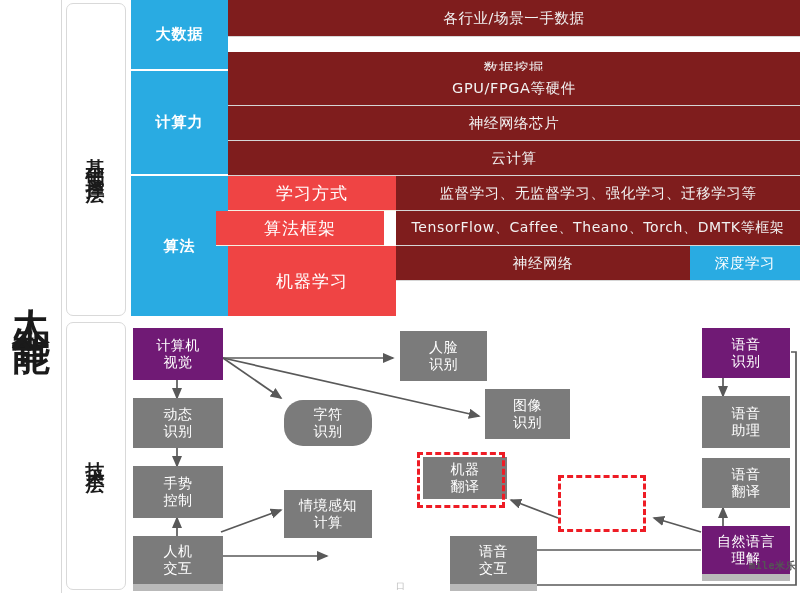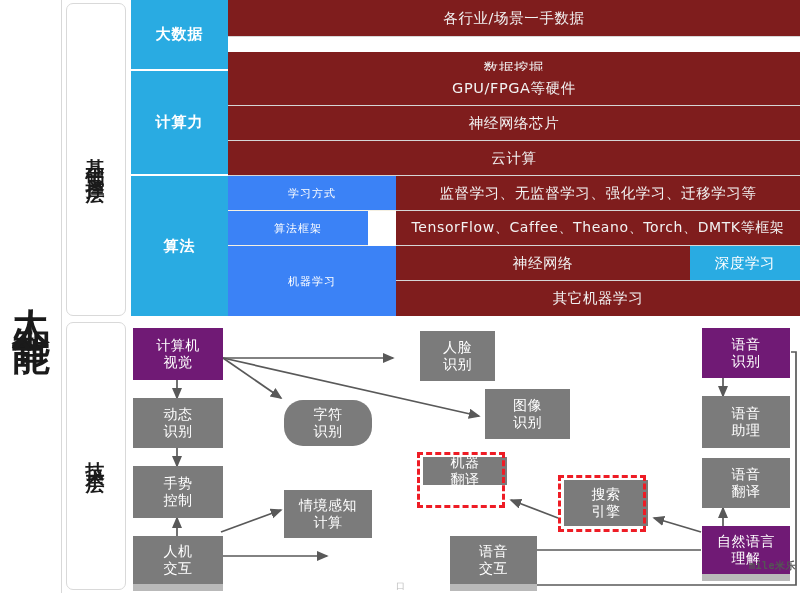--- a/index.html
+++ b/index.html
@@ -56,23 +56,23 @@
     color:#ffffff;
     font-weight:bold;
     font-size:15px;
     display:flex;align-items:center;justify-content:center;
     box-sizing:border-box;
     border-bottom:2px solid #ffffff;
     letter-spacing:1px;
   }
   .sub-cell{
     position:absolute;
-    background:#3b82f6;
-    color:#ffffff;
-    font-size:11px;
+    background:#ef4444;
+    color:#ffffff;
+    font-size:17px;
     display:flex;align-items:center;justify-content:center;
     box-sizing:border-box;
     border-bottom:1.5px solid #f5f0e2;
     letter-spacing:1px;
   }
   .detail-cell{
     position:absolute;
     background:#7f1d1d;
     color:#f2f2f2;
     font-size:14.5px;
@@ -136,34 +136,33 @@
     <span>技术层</span>
   </div>
 
   <div id="base-grid">
 
     <div class="cat-cell" style="left:0px;top:71px;width:97px;height:105px;">计算力</div>
     <div class="cat-cell" style="left:0px;top:0px;width:97px;height:71px;">大数据</div>
     <div class="cat-cell" style="left:0px;top:176px;width:97px;height:140px;border-bottom:none;">算法</div>
 
     <div class="sub-cell" style="left:97px;top:176px;width:168px;height:35px;">学习方式</div>
-    <div class="sub-cell" style="left:97px;top:211px;width:140px;height:35px;">算法框架</div>
+    <div class="sub-cell" style="left:85px;top:211px;width:168px;height:35px;">算法框架</div>
     <div class="sub-cell" style="left:97px;top:246px;width:168px;height:70px;border-bottom:none;">机器学习</div>
 
     <div class="detail-cell" style="left:97px;top:0px;width:572px;height:37px;">各行业/场景一手数据</div>
     <div class="detail-cell" style="left:97px;top:37px;width:572px;height:34px;margin-top:15px;">数据挖掘</div>
     <div class="detail-cell" style="left:97px;top:71px;width:572px;height:35px;">GPU/FPGA等硬件</div>
     <div class="detail-cell" style="left:97px;top:106px;width:572px;height:35px;">神经网络芯片</div>
     <div class="detail-cell" style="left:265px;top:176px;width:404px;height:35px;">监督学习、无监督学习、强化学习、迁移学习等</div>
 
     <div class="detail-cell" style="left:97px;top:141px;width:572px;height:35px;">云计算</div>
     <div class="detail-cell" style="left:265px;top:211px;width:404px;height:35px;font-size:14px;">TensorFlow、Caffee、Theano、Torch、DMTK等框架</div>
     <div class="detail-cell" style="left:265px;top:246px;width:294px;height:35px;">神经网络</div>
     <div class="detail-cell highlight" style="left:559px;top:246px;width:110px;height:35px;">深度学习</div>
-    <div class="detail-cell" style="left:265px;top:281px;width:404px;height:35px;border-bottom:none;">其它机器学习</div>
   </div>
 
   <div id="tech-canvas">
 
     <svg id="tech-svg" viewBox="0 0 669 273">
       <defs>
         <marker id="ah" markerWidth="7" markerHeight="7" refX="6" refY="3" orient="auto" markerUnits="strokeWidth">
           <path d="M0,0 L7,3 L0,6 z" fill="#595959"></path>
         </marker>
       </defs>
@@ -212,35 +211,32 @@
       <span>人机<br>交互</span>
     </div>
 
     <div class="node" style="left:153px;top:80px;width:88px;height:46px;border-radius:19px;">
       <span>字符<br>识别</span>
     </div>
     <div class="node" style="left:153px;top:170px;width:88px;height:48px;">
       <span>情境感知<br>计算</span>
     </div>
 
-    <div class="node" style="left:269px;top:11px;width:75px;height:50px;margin-left:20px;">
+    <div class="node" style="left:269px;top:11px;width:87px;height:50px;">
       <span>人脸<br>识别</span>
     </div>
     <div class="node" style="left:354px;top:69px;width:85px;height:50px;">
       <span>图像<br>识别</span>
     </div>
 
-    <div class="node" style="left:292px;top:137px;width:84px;height:28px;">
+    <div class="node" style="left:292px;top:137px;width:84px;height:42px;">
       <span>机器<br>翻译</span>
     </div>
     <div class="node-red" style="left:286px;top:132px;width:88px;height:56px;"></div>
 
-    <div class="node" style="left:433px;top:160px;width:84px;height:46px;">
-      <span>搜索<br>引擎</span>
-    </div>
     <div class="node-red" style="left:427px;top:155px;width:88px;height:57px;"></div>
 
     <div class="node shadow" style="left:319px;top:216px;width:87px;height:55px;">
       <span>语音<br>交互</span>
     </div>
 
     <div class="node blue" style="left:571px;top:8px;width:88px;height:50px;">
       <span>语音<br>识别</span>
     </div>
     <div class="node" style="left:571px;top:76px;width:88px;height:52px;">

